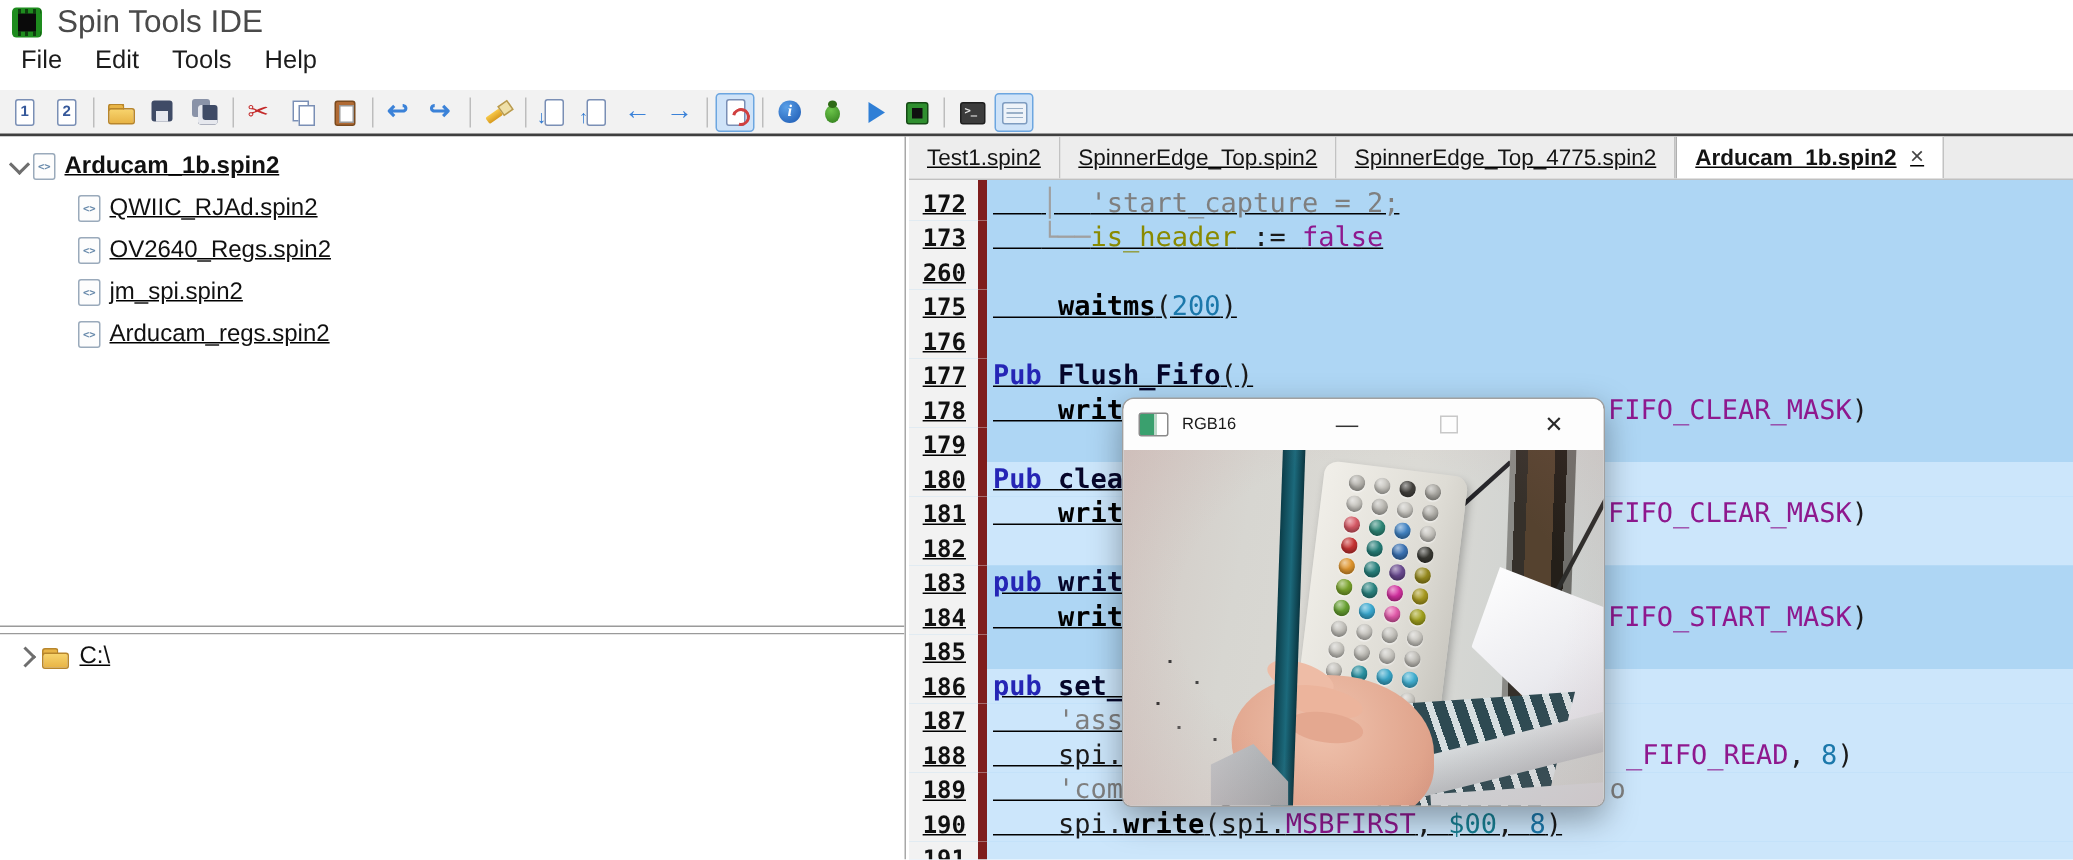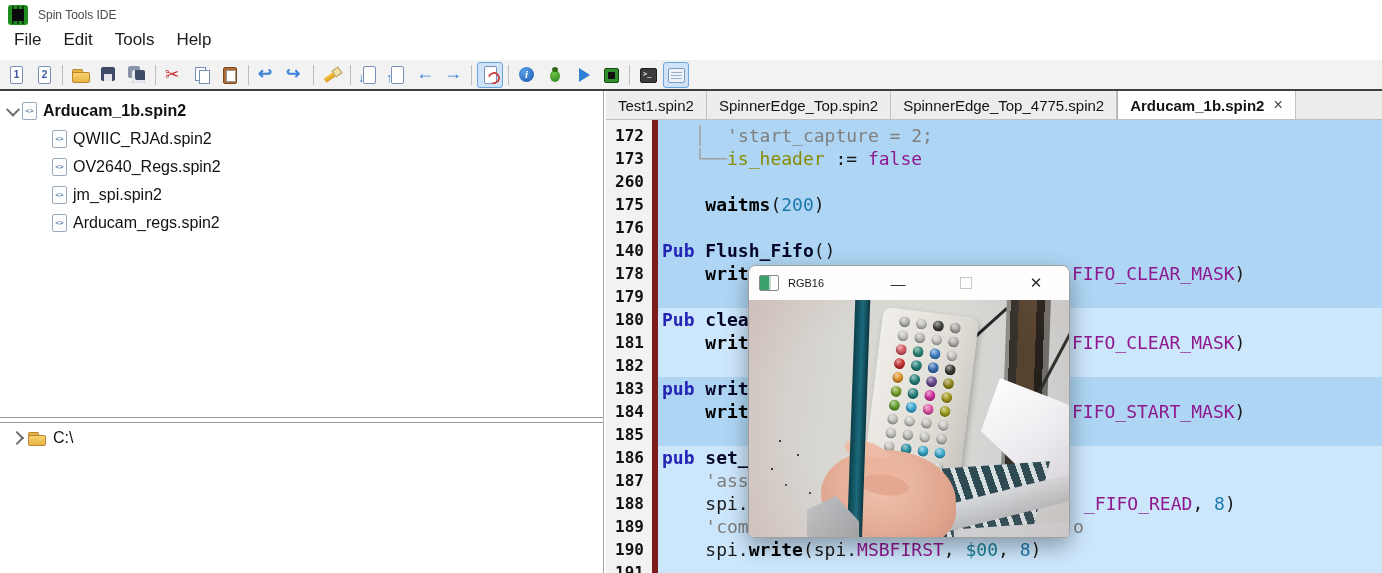--- a/index.html
+++ b/index.html
@@ -7,21 +7,21 @@
        font-family:"Liberation Sans",sans-serif;-webkit-font-smoothing:antialiased;}
   .app{position:absolute;inset:0;}
 
   
   .titlebar{height:30px;display:flex;align-items:center;background:#fff;}
   .chipicon{width:20px;height:20px;margin:0 10px 0 8px;position:relative;background:#1e8c1e;border-radius:3px;}
   .chipicon::before{content:"";position:absolute;left:4px;top:4px;width:12px;height:12px;background:#0a0a0a;}
   .chipicon::after{content:"";position:absolute;inset:1px;background:
       repeating-linear-gradient(90deg,transparent 0 3px,rgba(0,0,0,.55) 3px 5px) top/100% 3px no-repeat,
       repeating-linear-gradient(90deg,transparent 0 3px,rgba(0,0,0,.55) 3px 5px) bottom/100% 3px no-repeat;}
-  .titletext{font-size:12px;color:#4a4a4a;text-align:right;}
+  .titletext{font-size:21px;color:#4a4a4a;text-align:right;}
 
   
   .menubar{height:30px;display:flex;align-items:flex-start;background:#fff;padding-left:3px;}
   .mitem{padding:0 11px;font-size:17px;color:#1c1c1c;cursor:default;}
 
   
   .toolbar{height:29px;background:#f2f2f2;border-bottom:2px solid #3f3f3f;display:flex;align-items:center;padding-left:2px;}
   .tbtn{width:24px;height:24px;display:flex;align-items:center;justify-content:center;border:1px solid transparent;border-radius:3px;margin:0 1px;}
   .tbtn.toggled{background:#cfe3f8;border-color:#6ca6e0;}
   .tsep{width:1px;height:20px;background:#bdbdbd;margin:0 4px;}
@@ -55,21 +55,21 @@
   .ic-bug::after{content:"";position:absolute;left:7px;top:2px;width:6px;height:5px;border-radius:50%;background:#2e6a16;}
   .ic-play::before{content:"";position:absolute;left:6px;top:3px;border-left:11px solid #2f7fd6;border-top:7px solid transparent;border-bottom:7px solid transparent;}
   .ic-chip::before{content:"";position:absolute;left:3px;top:3px;width:13px;height:13px;background:#2f8f2f;border:1px solid #154a15;border-radius:2px;}
   .ic-chip::after{content:"";position:absolute;left:7px;top:7px;width:7px;height:7px;background:#101010;}
   .ic-term::before{content:"";position:absolute;left:2px;top:3px;width:15px;height:13px;background:#3c3c3c;border:1px solid #1f1f1f;border-radius:2px;}
   .ic-term::after{content:">_";position:absolute;left:5px;top:5px;color:#e8e8e8;font:bold 7px "DejaVu Sans Mono",monospace;}
   .ic-console::before{content:"";position:absolute;left:2px;top:3px;width:15px;height:13px;background:#eef3f9;border:1px solid #7e9cc0;border-radius:2px;}
   .ic-console::after{content:"";position:absolute;left:5px;top:7px;width:11px;height:7px;background:repeating-linear-gradient(#9ab0c8 0 1px,transparent 1px 3px);}
 
   
-  .main{display:flex;height:482px;}
+  .main{display:flex;height:482px;text-decoration:underline;}
   .leftpane{width:603px;display:flex;flex-direction:column;background:#fff;}
   .vsplit{width:2px;background:#fff;border-left:1px solid #a8a8a8;}
   .rightpane{flex:1;display:flex;flex-direction:column;min-width:0;}
 
   
   .tree{height:320px;padding-top:6px;overflow:hidden;}
   .trow{height:28px;display:flex;align-items:center;font-size:16px;color:#111;}
   .trow.root{font-weight:bold;}
   .chev{display:inline-block;width:8px;height:8px;border-right:2px solid #6e6e6e;border-bottom:2px solid #6e6e6e;}
   .chev.down{transform:rotate(45deg) translate(-1px,-1px);}
@@ -324,21 +324,21 @@
           </div>
           <div class="cl">
             <span class="ln">175</span>
             <span class="codecell band-a"><span class="seg p">    </span><span class="seg mt">waitms</span><span class="seg p">(</span><span class="seg nb">200</span><span class="seg p">)</span></span>
           </div>
           <div class="cl">
             <span class="ln">176</span>
             <span class="codecell band-a"></span>
           </div>
           <div class="cl">
-            <span class="ln">140</span>
+            <span class="ln">177</span>
             <span class="codecell band-a"><span class="seg kw">Pub </span><span class="seg nm">Flush_Fifo</span><span class="seg p">()</span></span>
           </div>
           <div class="cl">
             <span class="ln">178</span>
             <span class="codecell band-a"><span class="seg p">    </span><span class="seg mt">writ</span><span class="rfrag" style="left: 414px;"><span class="seg ct">FIFO_CLEAR_MASK</span><span class="seg p">)</span></span></span>
           </div>
           <div class="cl">
             <span class="ln">179</span>
             <span class="codecell band-a"></span>
           </div>

